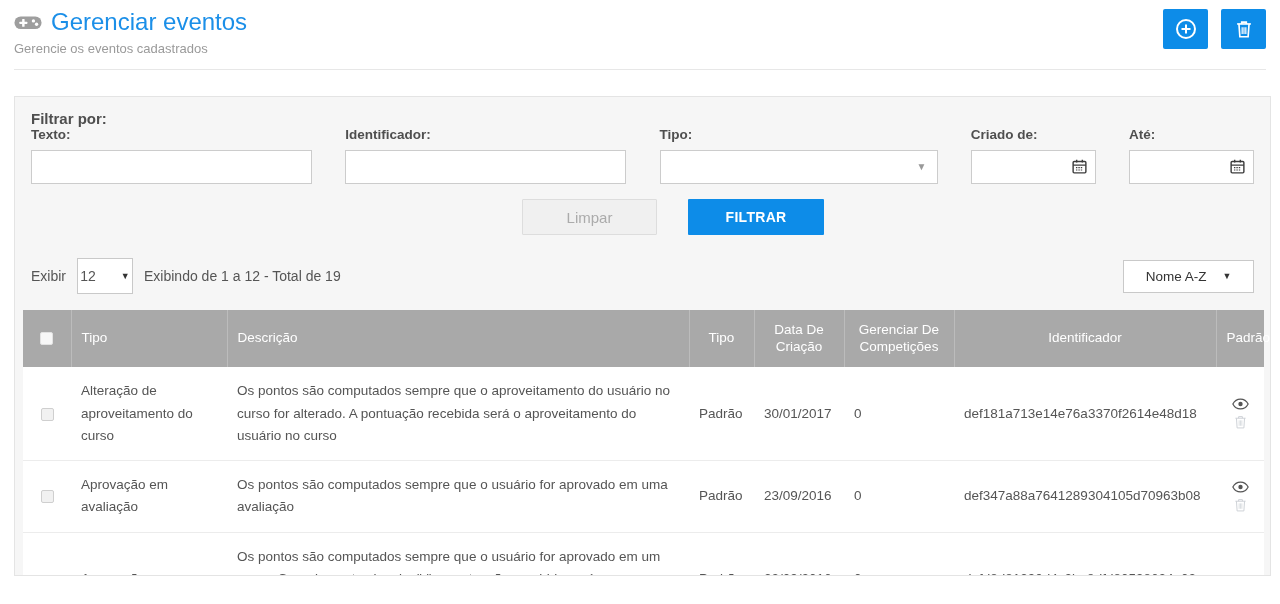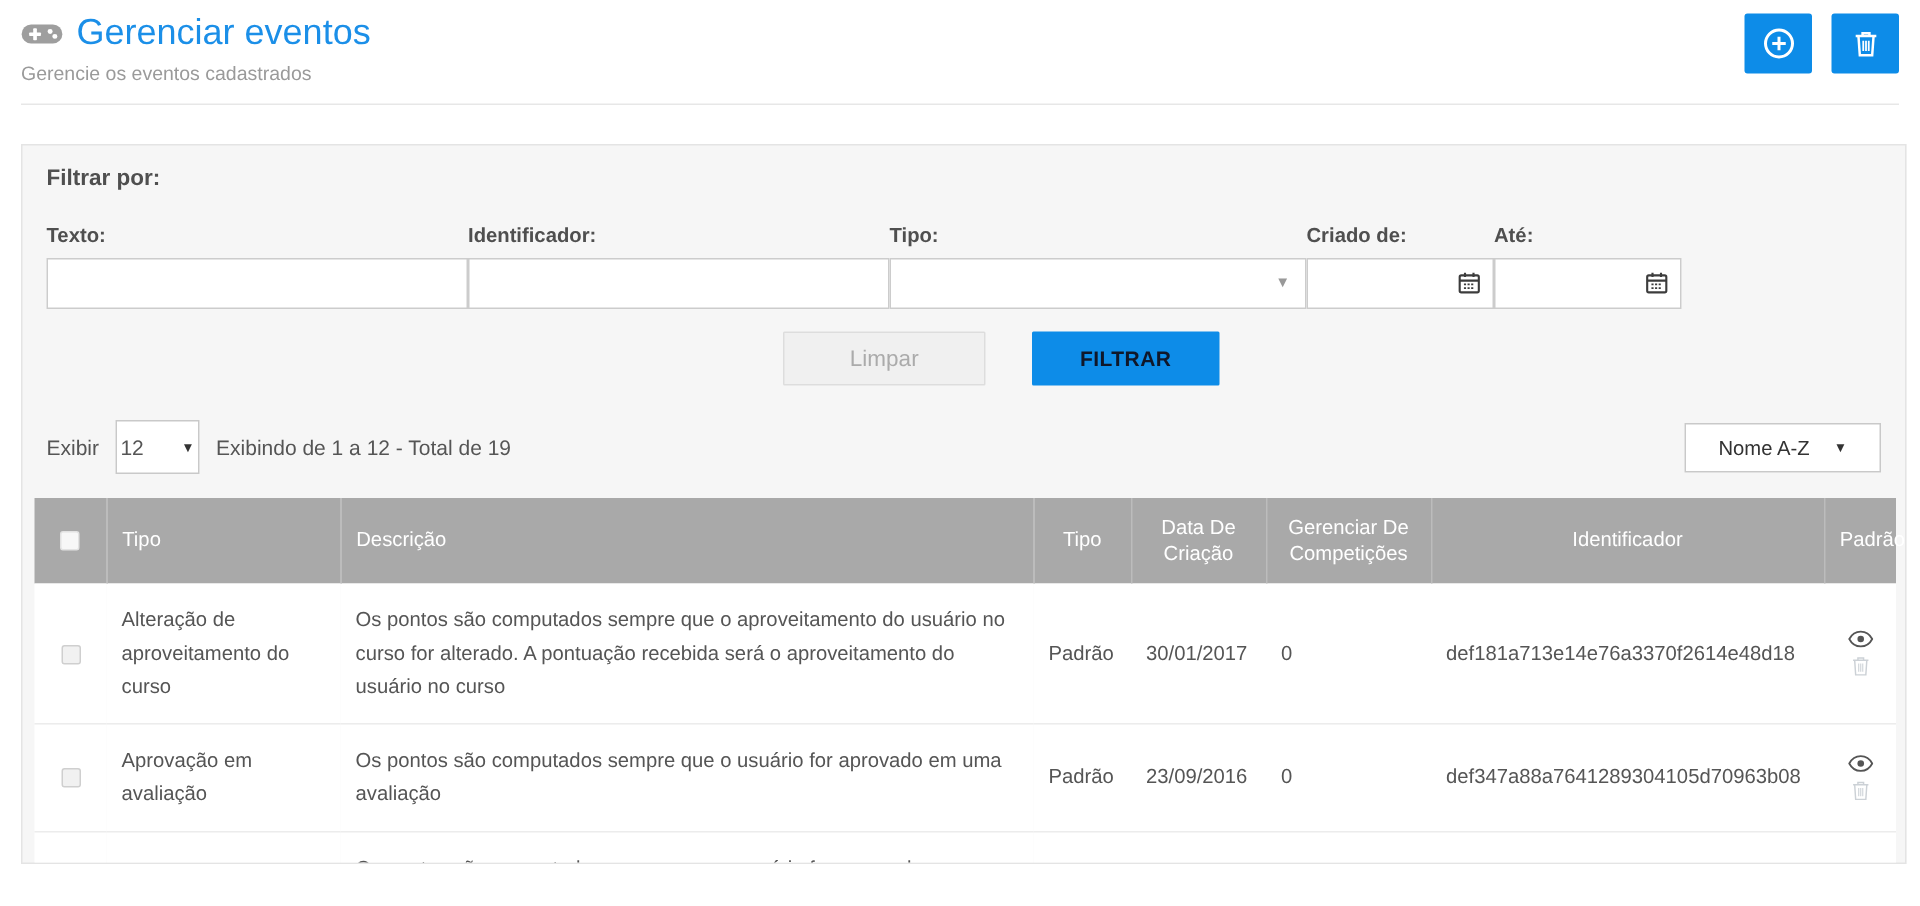--- a/index.html
+++ b/index.html
@@ -19,37 +19,37 @@
   .title-wrap h1{margin:0;font-size:24px;font-weight:400;color:var(--title-blue);display:flex;align-items:center;gap:9px;line-height:1.1;}
   .subtitle{color:#9a9a9a;font-size:13px;margin-top:6px;}
   .header-actions{display:flex;gap:13px;padding-top:0;}
   .icon-btn{width:45px;height:40px;background:var(--accent);border:none;border-radius:2px;display:flex;align-items:center;justify-content:center;cursor:pointer;padding:0;}
   .header-divider{border:none;border-top:1px solid #e7e7e7;margin:13px 14px 0 14px;}
 
   
   .panel{margin:26px 9px 0 14px;border:1px solid #e4e4e4;background:#f6f6f6;height:480px;overflow:hidden;}
   .filter-section{padding:13px 16px 0 16px;}
   .filter-title{font-size:15px;font-weight:700;color:#4f4f4f;}
-  .filter-fields{display:flex;margin-top:22px;}
+  .filter-fields{display:flex;justify-content:space-between;}
   .fgroup{display:block;}
   .fgroup .flabel{display:block;font-size:13.5px;font-weight:700;color:#4f4f4f;margin-bottom:8px;}
   .w-texto{width:281px;}
   .w-ident{width:281px;}
   .w-tipo{width:278px;}
   .w-date{width:125px;}
   .text-input{width:100%;height:34px;border:1px solid #ccc;background:#fff;padding:0 8px;font-size:14px;color:#555;font-family:inherit;}
   .fake-select{width:100%;height:34px;border:1px solid #ccc;background:#fff;display:flex;align-items:center;justify-content:flex-end;padding:0 10px;cursor:pointer;}
   .fake-select .caret{color:#999;font-size:10px;line-height:1;}
   .date-wrap{position:relative;}
   .date-wrap .text-input{padding-right:32px;}
   .date-wrap .cal{position:absolute;right:8px;top:8px;pointer-events:none;}
   .filter-buttons{display:flex;gap:31px;margin:15px 0 14px 491px;}
   .btn{height:36px;font-family:inherit;font-size:14px;cursor:pointer;border-radius:1px;}
   .btn-limpar{width:135px;background:#f0f0f0;border:1px solid #ddd;color:#ababab;font-size:15px;}
-  .btn-filtrar{width:125px;background:var(--accent);border:none;color:#0f172a;font-weight:700;letter-spacing:.3px;}
+  .btn-filtrar{width:136px;background:var(--accent);border:none;color:#ffffff;font-weight:700;letter-spacing:.3px;}
 
   
   .list-controls{display:flex;align-items:center;padding:9px 16px 16px 16px;font-size:14px;color:#555;}
   .page-size{width:56px;height:36px;border:1px solid #c9c9c9;background:#fff;display:flex;align-items:center;justify-content:center;gap:25px;margin:0 11px;cursor:pointer;}
   .page-size .caret,.sort-select .caret{font-size:9px;color:#333;line-height:1;}
   .sort-select{margin-left:auto;width:131px;height:33px;border:1px solid #c9c9c9;background:#fff;display:flex;align-items:center;justify-content:center;gap:16px;cursor:pointer;font-size:13.5px;color:#333;}
 
   
   table{border-collapse:collapse;table-layout:fixed;margin:0 8px;width:1241px;}
   thead th{background:var(--table-header-bg);color:#fff;font-weight:400;font-size:13.5px;height:57px;border-right:1px solid #bcbcbc;padding:4px 10px;text-align:center;line-height:1.25;}

